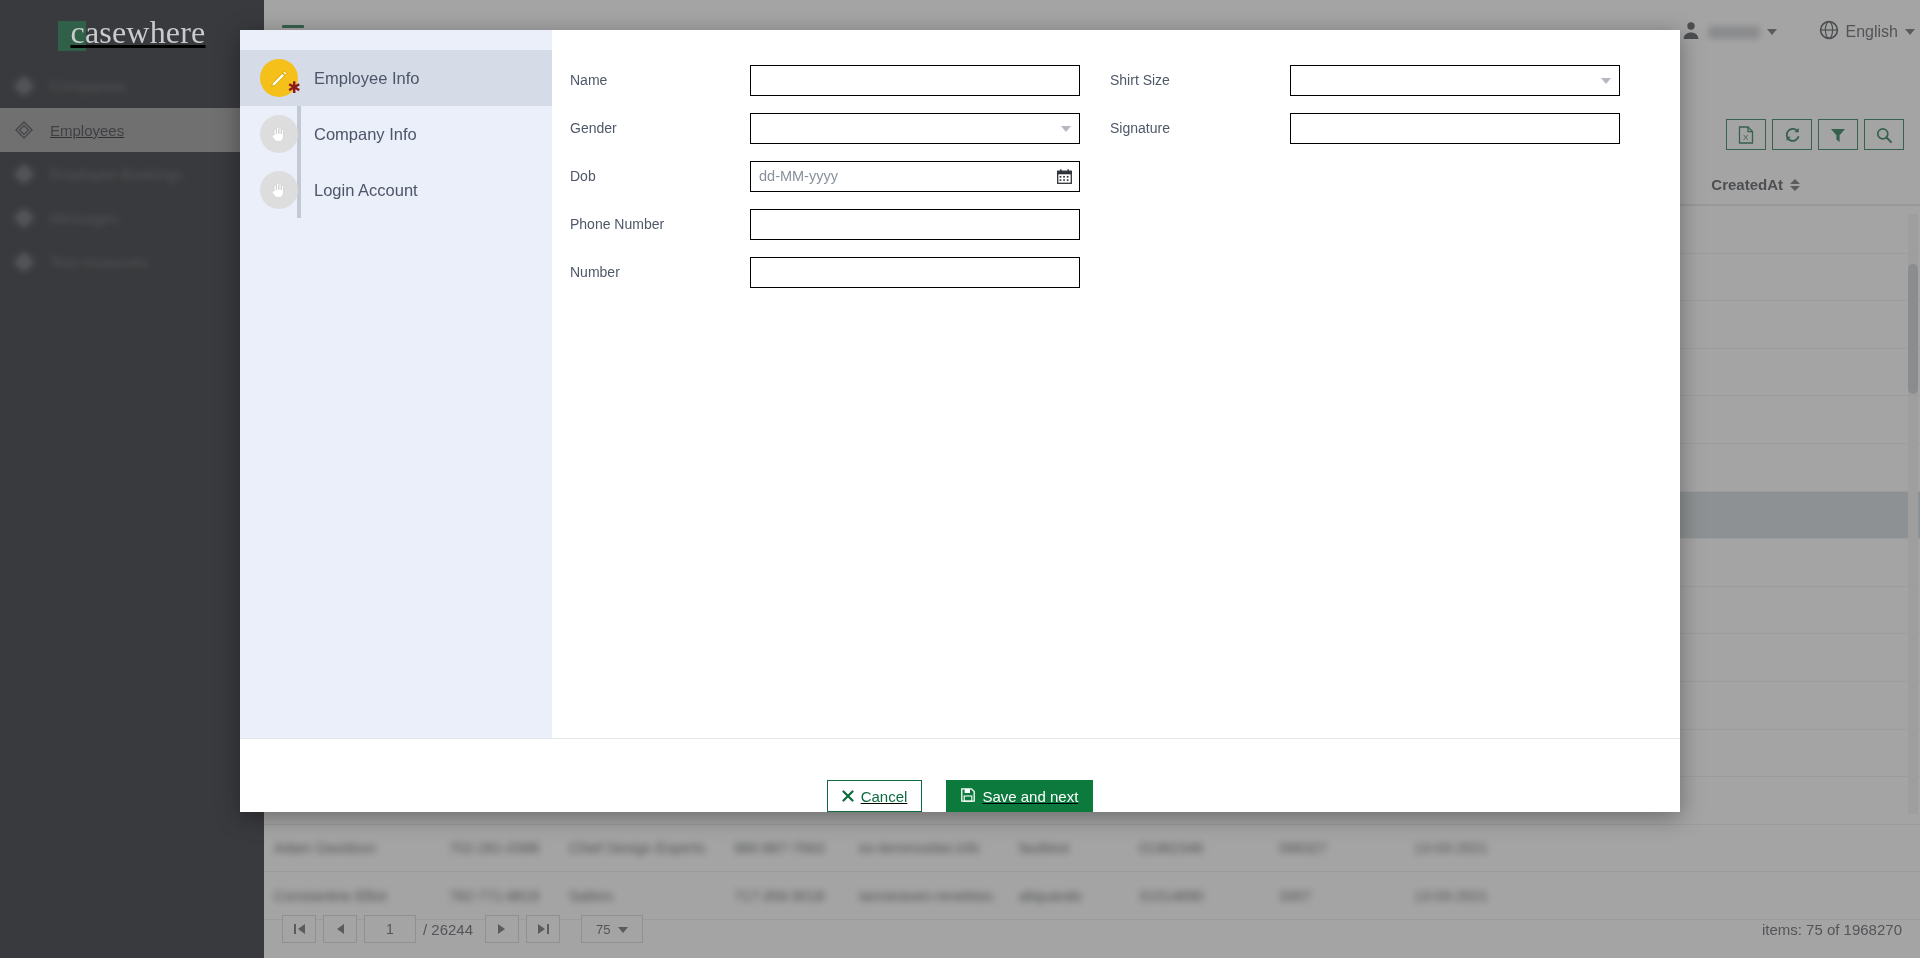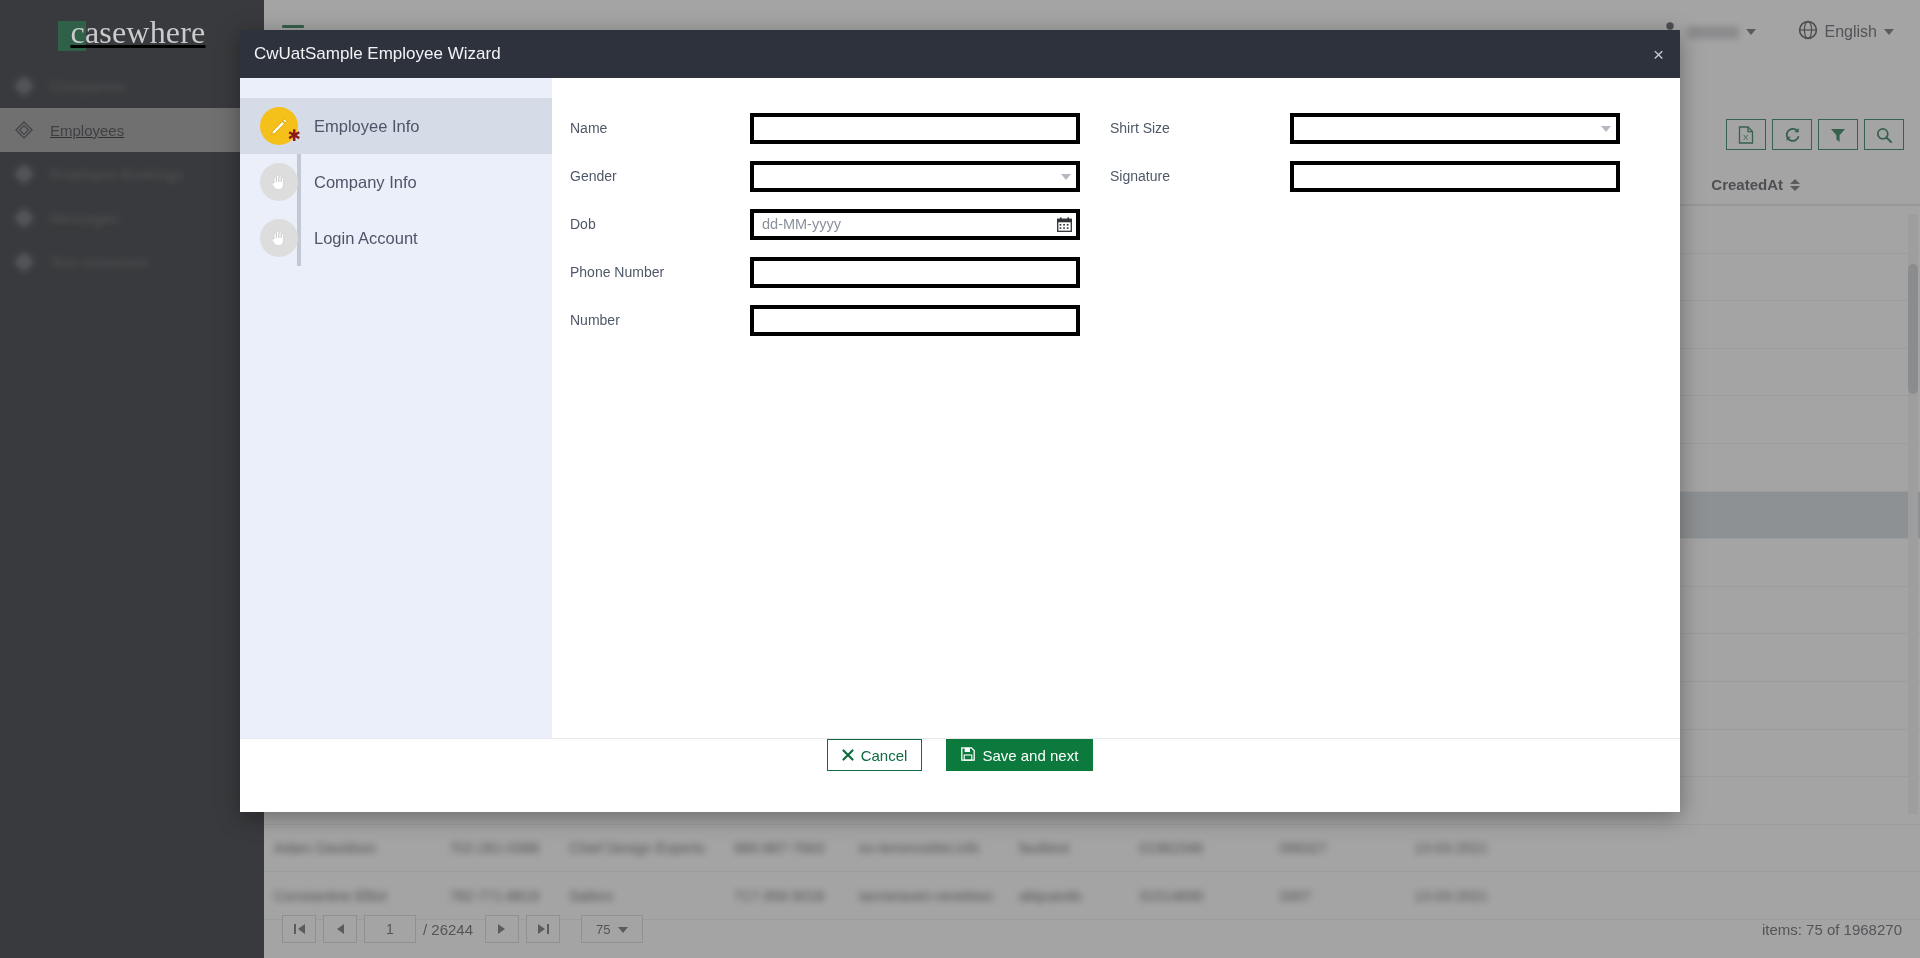--- a/index.html
+++ b/index.html
@@ -39,21 +39,21 @@
   .nav-item.blurred { color: #4a4d53; filter: blur(3.2px); }
   .nav-ico { width: 24px; display: flex; justify-content: center; }
   .nav-ico svg { display: block; }
 
   #top-bar {
     position: absolute; left: 264px; top: 0; right: 0; height: 64px;
     background: #ffffff; display: flex; align-items: center;
   }
   #hamburger { margin-left: 18px; width: 22px; }
   #hamburger span { display: block; height: 3px; background: #0d6b3f; margin: 3px 0; border-radius: 1px; }
-  #top-right { margin-left: auto; display: flex; align-items: flex-start; gap: 42px; padding-right: 26px; }
+  #top-right { margin-left: auto; display: flex; align-items: flex-start; gap: 42px; padding-right: 5px; }
   .top-chip { display: flex; align-items: center; gap: 7px; color: #4b4f55; font-size: 16px; }
   .blur-name { width: 52px; height: 13px; background: #c7c9cc; border-radius: 2px; filter: blur(3px); }
   .caret-dn { width: 0; height: 0; border-left: 5px solid transparent; border-right: 5px solid transparent; border-top: 6px solid #5a5e64; }
 
   #content-area { position: absolute; left: 264px; top: 64px; right: 0; bottom: 0; background: #fff; }
 
   #grid-toolbar { position: absolute; right: 16px; top: 55px; display: flex; gap: 6px; }
   .tb-btn {
     width: 40px; height: 31px; border: 1px solid #0d6b3f; background: #fff;
     display: flex; align-items: center; justify-content: center;
@@ -124,31 +124,31 @@
   #conn1 { top: 76px; height: 56px; }
   #conn2 { top: 132px; height: 56px; }
 
   #form-pane { flex: 1; background: #fff; padding: 26px 30px 0 18px; }
   .form-grid { display: flex; gap: 0; }
   .col { width: 540px; }
   .frow { display: flex; align-items: center; height: 48px; }
   .flabel { width: 180px; font-size: 14px; color: #4f5868; }
   .fctrl { width: 330px; position: relative; }
   .fctrl input {
-    width: 100%; height: 31px; border: 4px solid #000000; background: #fff;
+    width: 100%; height: 31px; border: 1px solid #000000; background: #fff;
     font-family: "Liberation Sans", sans-serif; font-size: 14.5px; color: #4f5868;
     padding: 0 26px 0 8px; outline: none;
   }
   .fctrl input::placeholder { color: #8a919c; }
   .dd-arrow { position: absolute; right: 9px; top: 13px; width: 0; height: 0;
               border-left: 5px solid transparent; border-right: 5px solid transparent; border-top: 6px solid #b3b8c1; }
   .cal-ico { position: absolute; right: 8px; top: 8px; }
 
   #modal-foot {
-    height: 74px; border-top: 1px solid #e6e8eb; display: flex; align-items: flex-start; justify-content: center; gap: 24px;
+    height: 74px; border-top: 1px solid #e6e8eb; display: flex; align-items: flex-end; justify-content: center; gap: 24px; text-decoration: underline;
   }
   .btn { height: 32px; padding: 0 14px; font-size: 15px; display: flex; align-items: center; gap: 7px; cursor: pointer; }
   .btn-cancel { background: #fff; border: 1px solid #0d6b3f; color: #0d6b3f; }
   .btn-save { background: #0d7a3d; border: 1px solid #0d7a3d; color: #fff; }
 </style>
 </head>
 <body>
 
 <div id="app-root">
 
@@ -489,24 +489,20 @@
       <div id="items-count">items: 75 of 1968270</div>
     </div>
 
   </div>
 
   <div id="overlay"></div>
 </div>
 
 <div id="modal">
 
-  <div id="modal-head">
-    <div id="modal-title">CwUatSample Employee Wizard</div>
-    <div id="modal-close">×</div>
-  </div>
 
   <div id="modal-body">
 
     <div id="steps">
       <div class="step-connector" id="conn1"></div>
       <div class="step-connector" id="conn2"></div>
 
       <div class="step active">
         <span class="step-ico on">
           <svg width="22" height="22" viewBox="0 0 22 22">

